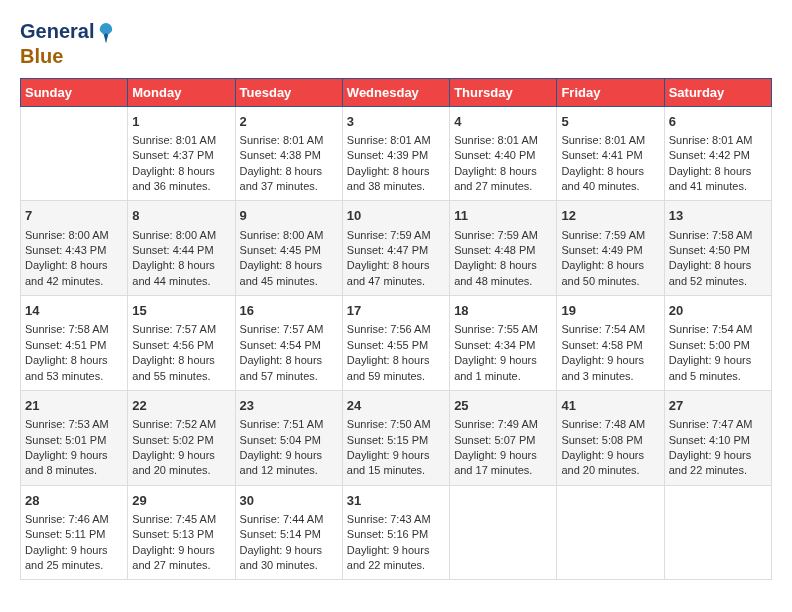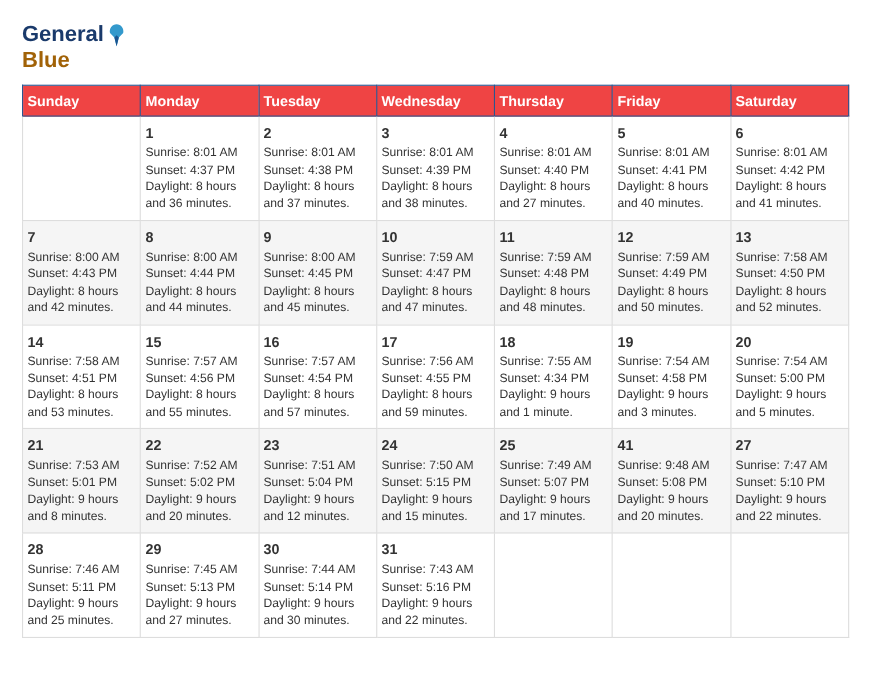--- a/index.html
+++ b/index.html
@@ -288,29 +288,29 @@
         </td>
         <td>
           <div class="cell-date">25</div>
           <div>Sunrise: 7:49 AM</div>
           <div>Sunset: 5:07 PM</div>
           <div>Daylight: 9 hours</div>
           <div>and 17 minutes.</div>
         </td>
         <td>
           <div class="cell-date">41</div>
-          <div>Sunrise: 9:48 AM</div>
+          <div>Sunrise: 7:48 AM</div>
           <div>Sunset: 5:08 PM</div>
           <div>Daylight: 9 hours</div>
           <div>and 20 minutes.</div>
         </td>
         <td>
           <div class="cell-date">27</div>
           <div>Sunrise: 7:47 AM</div>
-          <div>Sunset: 5:10 PM</div>
+          <div>Sunset: 4:10 PM</div>
           <div>Daylight: 9 hours</div>
           <div>and 22 minutes.</div>
         </td>
       </tr>
       <tr>
         <td>
           <div class="cell-date">28</div>
           <div>Sunrise: 7:46 AM</div>
           <div>Sunset: 5:11 PM</div>
           <div>Daylight: 9 hours</div>

